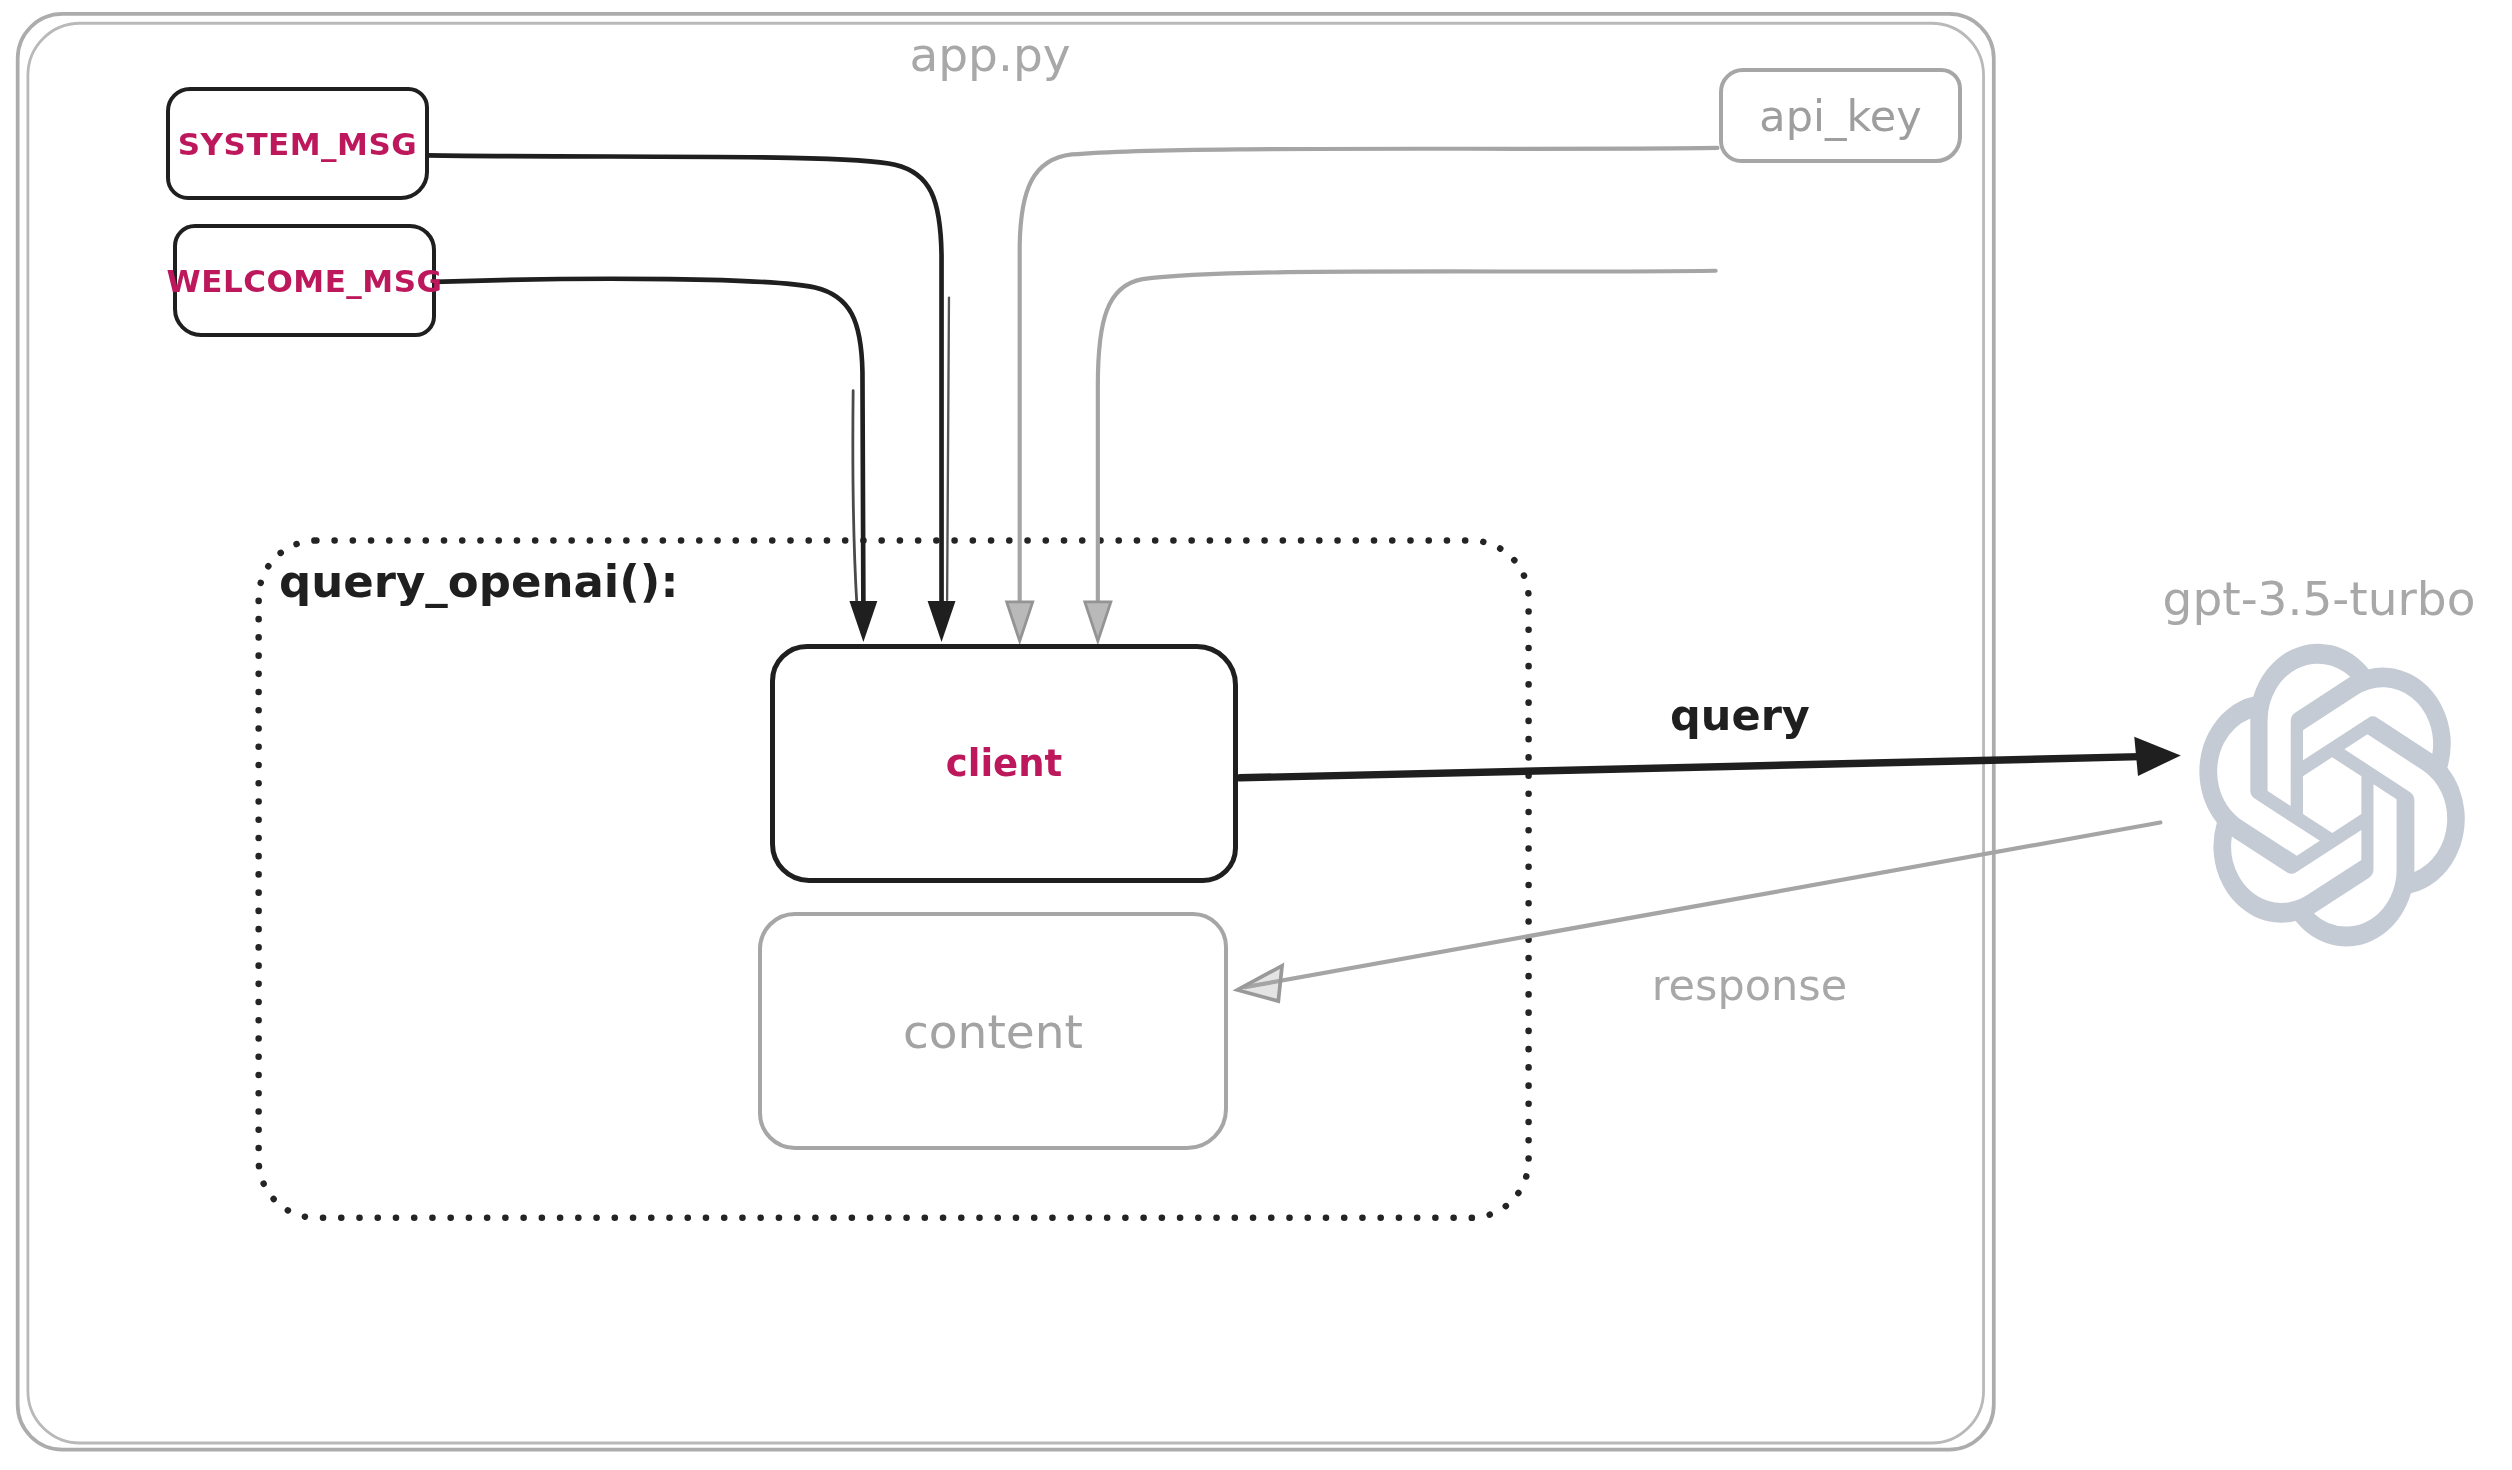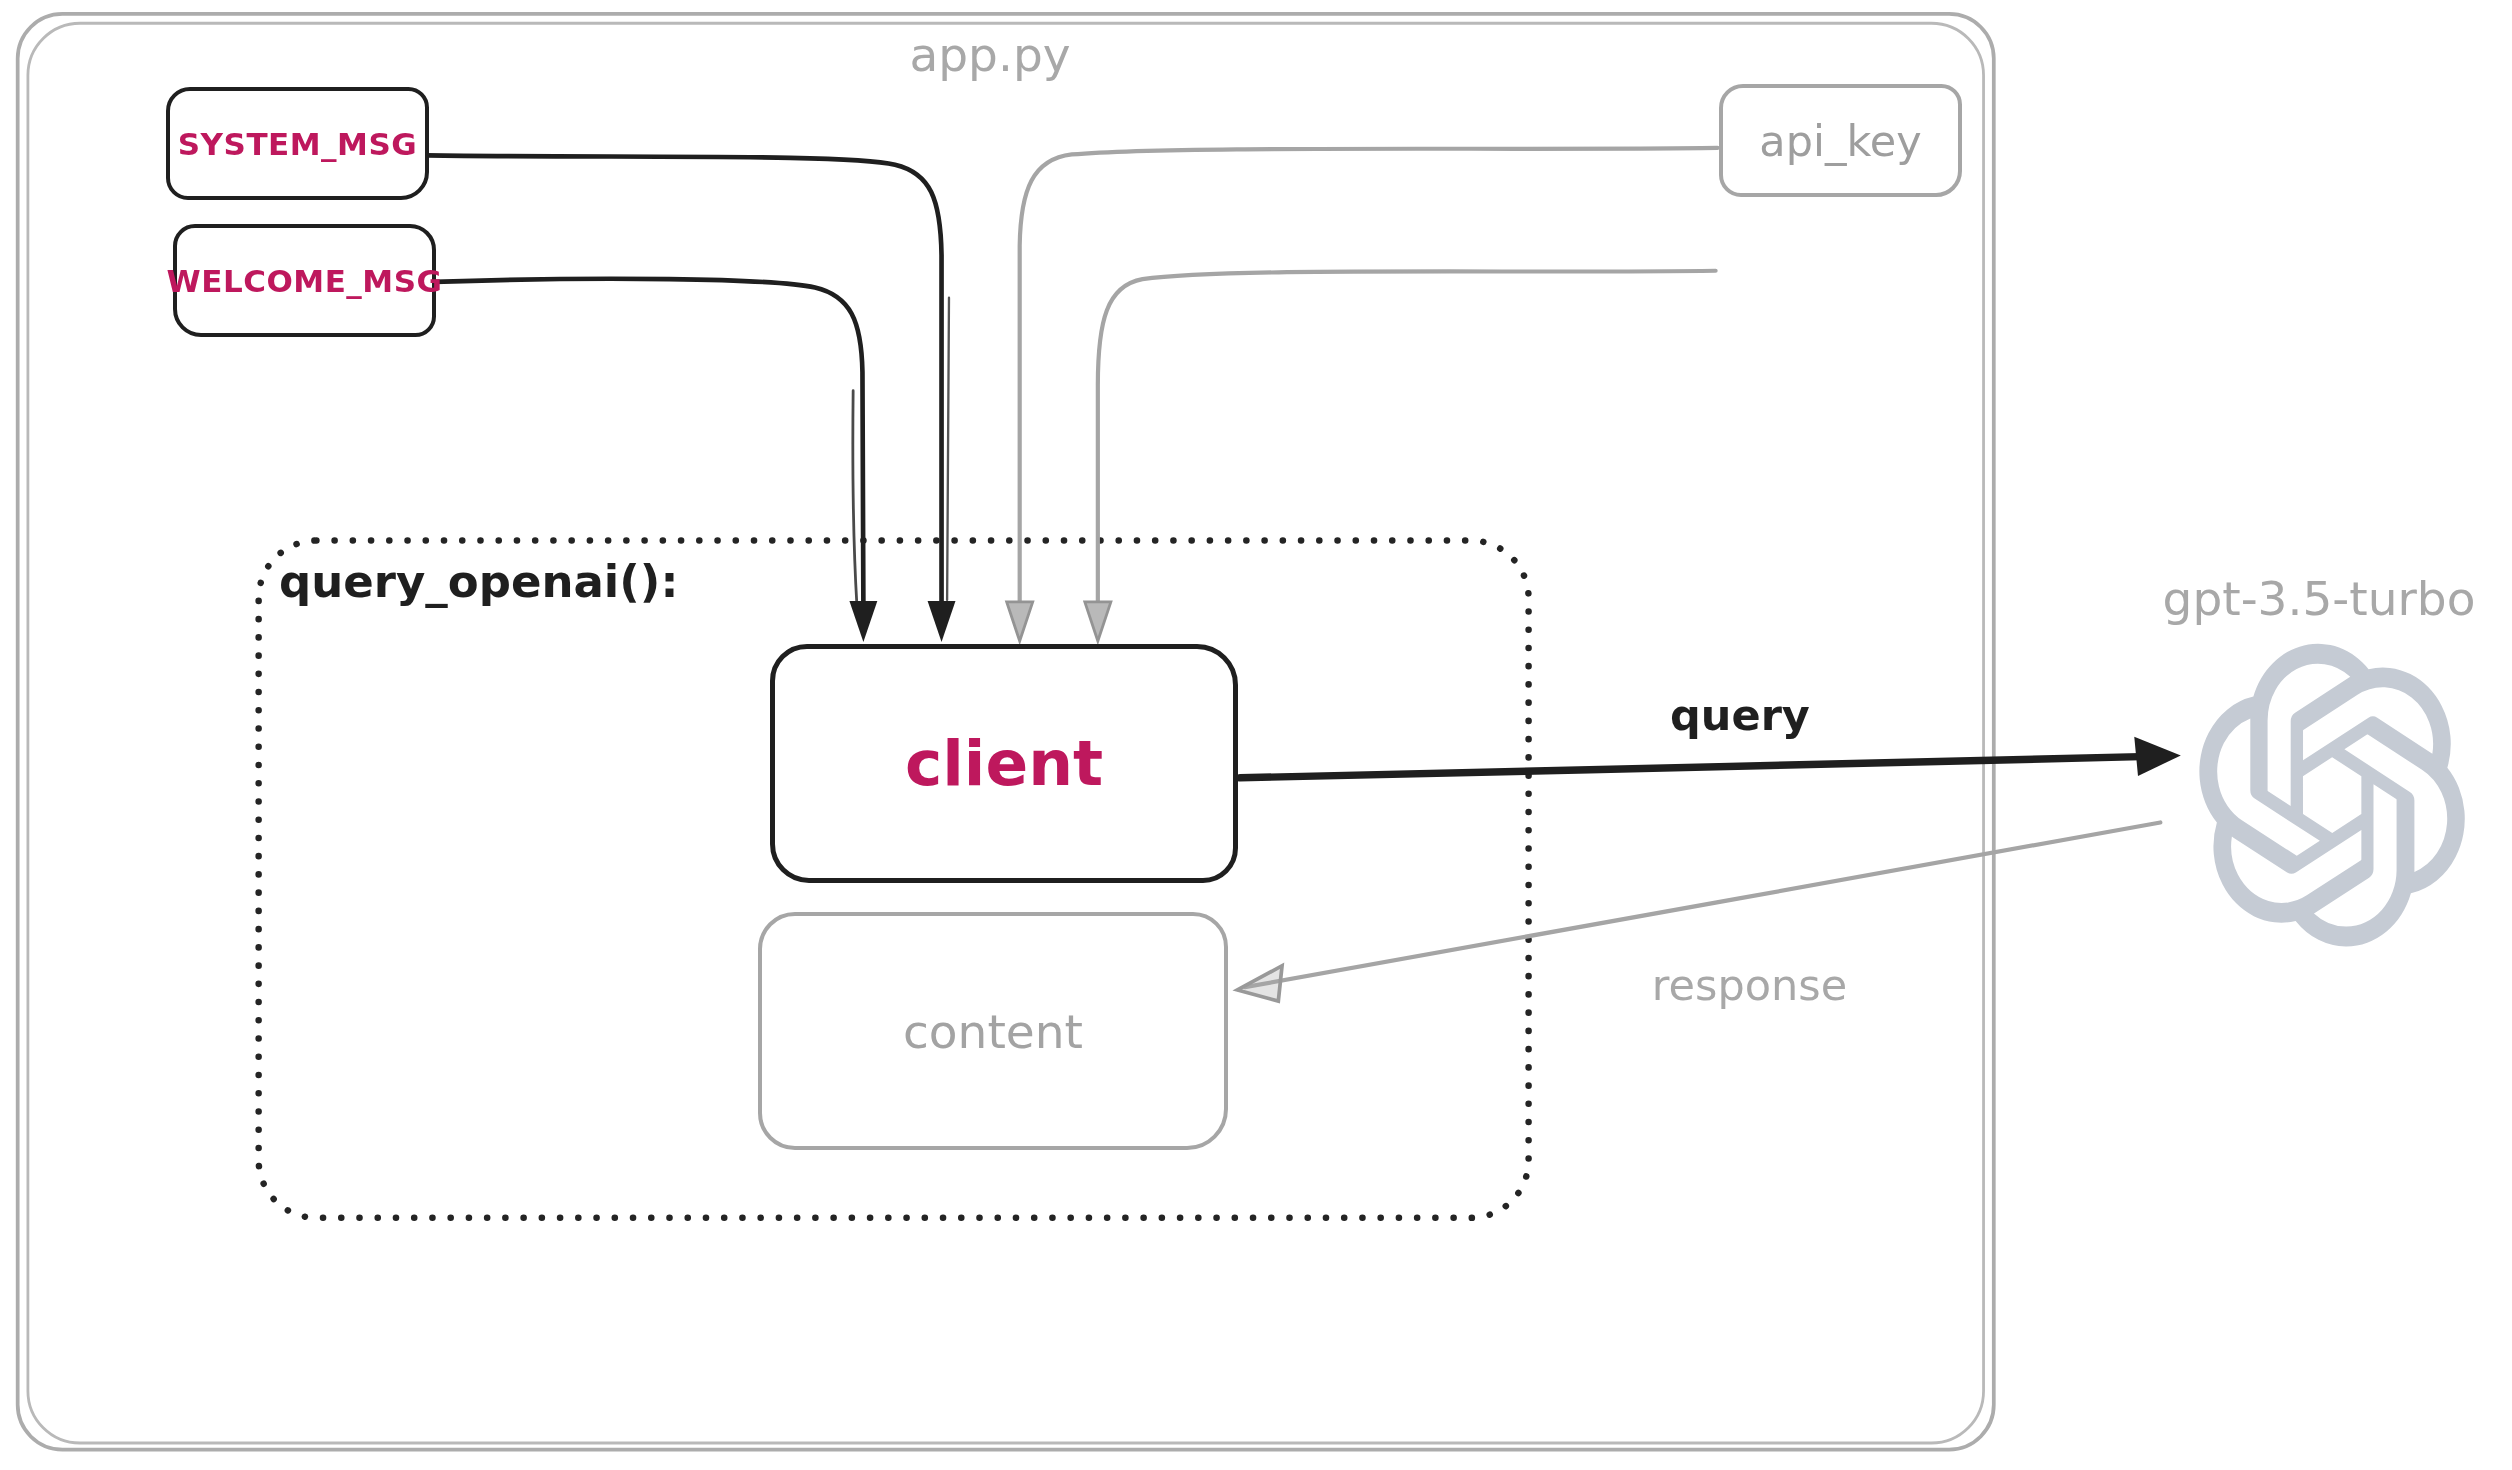--- a/index.html
+++ b/index.html
@@ -18,23 +18,23 @@
     display:flex;align-items:center;justify-content:center;
     text-align:center;
   }
   .node.black{border:4.7px solid #1f1f1f;color:#be185d;font-weight:700;}
   .node.gray{border:4.7px solid #a6a6a6;color:#9e9e9e;font-weight:400;}
 
   .lbl{position:absolute;text-align:center;white-space:nowrap;}
 
   #box-system  {left:166px;top:87px; width:263px;height:113px;border-radius:24px 20.5px 28px 22px;font-size:31px;letter-spacing:0.5px;}
   #box-welcome {left:173px;top:224px;width:263px;height:113px;border-radius:22px 26px 20.5px 28px;font-size:31px;letter-spacing:0.5px;}
-  #box-apikey  {left:1719px;top:84px; width:243px;height:113px;border-radius:24px 20.5px 26px 22px;font-size:43px;}
+  #box-apikey  {left:1719px;top:68px; width:243px;height:95px;border-radius:24px 20.5px 26px 22px;font-size:43px;}
   #box-prompt  {left:1717px;top:216px;width:241px;height:113px;border-radius:22px 26px 22px 28px;font-size:43px;}
-  #box-client  {left:770px;top:644px; width:468px;height:239px;border-width:5.6px;border-radius:37px 41px 35px 39px;font-size:63px;}
+  #box-client  {left:770px;top:644px; width:468px;height:239px;border-width:5.6px;border-radius:37px 41px 35px 39px;font-size:37px;}
   #box-content {left:758px;top:912px; width:470px;height:238px;border-radius:37px 35px 41px 37px;font-size:47px;color:#a3a3a3;}
 
   #label-apppy   {left:827px; top:27px;  width:326px;font-size:47px;color:#a8a8a8;}
   #label-fn      {left:279px; top:555px; font-size:45px;font-weight:700;color:#1f1f1f;text-align:center;}
   #label-gpt     {left:2133px;top:571px; width:372px;font-size:47px;color:#a8a8a8;}
   #label-query   {left:1647px;top:690px; width:186px;font-size:43px;font-weight:700;color:#1f1f1f;}
   #label-response{left:1619px;top:960px;width:261px;font-size:43px;color:#a8a8a8;}
 </style>
 </head>
 <body>

